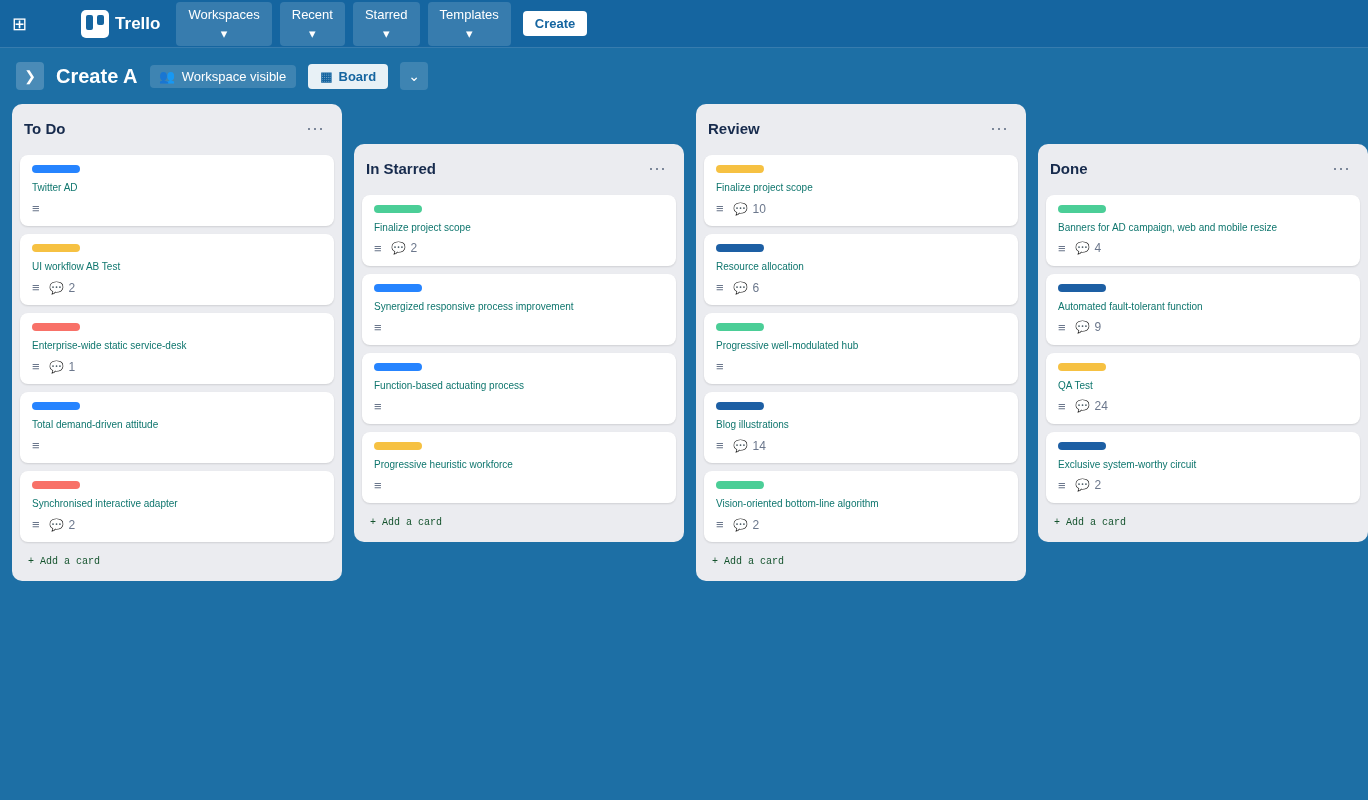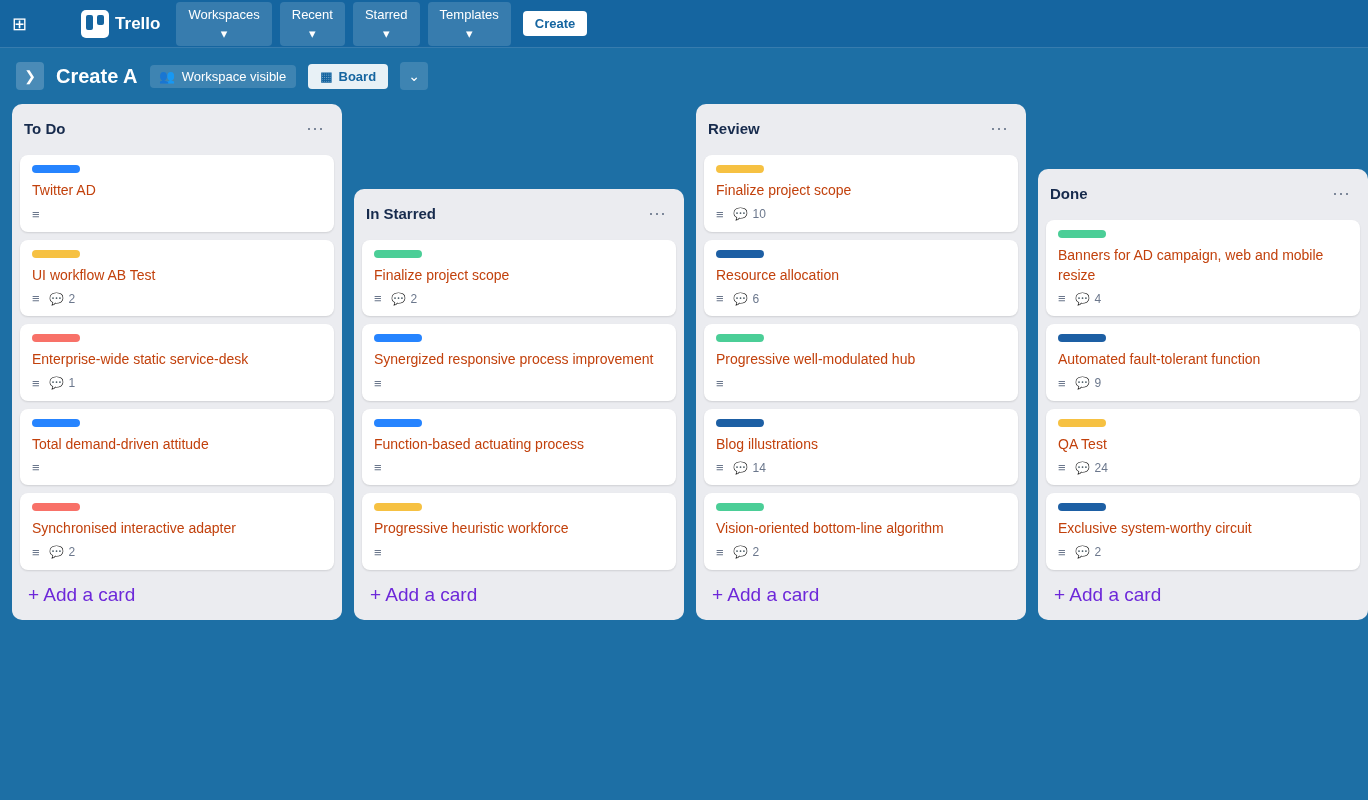--- a/index.html
+++ b/index.html
@@ -54,21 +54,21 @@
     .board-expand-btn {
       background: rgba(255,255,255,0.15); border: none; color: white;
       width: 28px; height: 28px; border-radius: 4px; cursor: pointer;
       font-size: 14px; display: flex; align-items: center; justify-content: center;
     }
 
     
     .board-canvas {
       display: flex; gap: 12px;
       padding: 0 12px 12px 12px;
-      overflow-x: auto; align-items: flex-end;
+      overflow-x: auto; align-items: center;
     }
 
     
     .column {
       background: #ebecf0; border-radius: 10px;
       width: 330px; min-width: 330px;
       padding: 10px 8px 8px 8px;
       display: flex; flex-direction: column; gap: 8px;
       max-height: 680px; overflow-y: auto;
     }
@@ -81,31 +81,31 @@
 
     
     .card {
       background: white; border-radius: 8px;
       padding: 10px 12px; cursor: pointer;
       box-shadow: 0 1px 2px rgba(0,0,0,0.12);
     }
     .card-tag {
       height: 8px; width: 48px; border-radius: 4px; margin-bottom: 8px;
     }
-    .card-title { font-size: 14px; color: #c2410c; line-height: 1.4; margin-bottom: 6px; }
+    .card-title { font-size: 10px; color: #0f766e; line-height: 1.4; margin-bottom: 6px; }
     .card-meta { display: flex; align-items: center; gap: 10px; }
     .card-meta-item { display: flex; align-items: center; gap: 4px; color: #6b778c; font-size: 12px; }
     .icon-lines { font-size: 13px; color: #6b778c; }
     .icon-comment { font-size: 12px; color: #6b778c; }
 
     .add-card-btn {
       display: flex; align-items: center; gap: 6px;
       background: none; border: none; cursor: pointer;
-      color: #6d28d9; font-size: 19px; padding: 6px 8px;
-      border-radius: 6px; width: 100%; text-align: left;
+      color: #14532d; font-size: 10px; padding: 6px 8px;
+      border-radius: 6px; width: 100%; text-align: left; font-family: Liberation Mono, monospace;
     }
 
     
     .tag-blue { background: #2684ff; }
     .tag-yellow { background: #f6c142; }
     .tag-red { background: #f87168; }
     .tag-green { background: #4bce97; }
     .tag-darkblue { background: #1d5fa4; }
   </style>
 </head>

